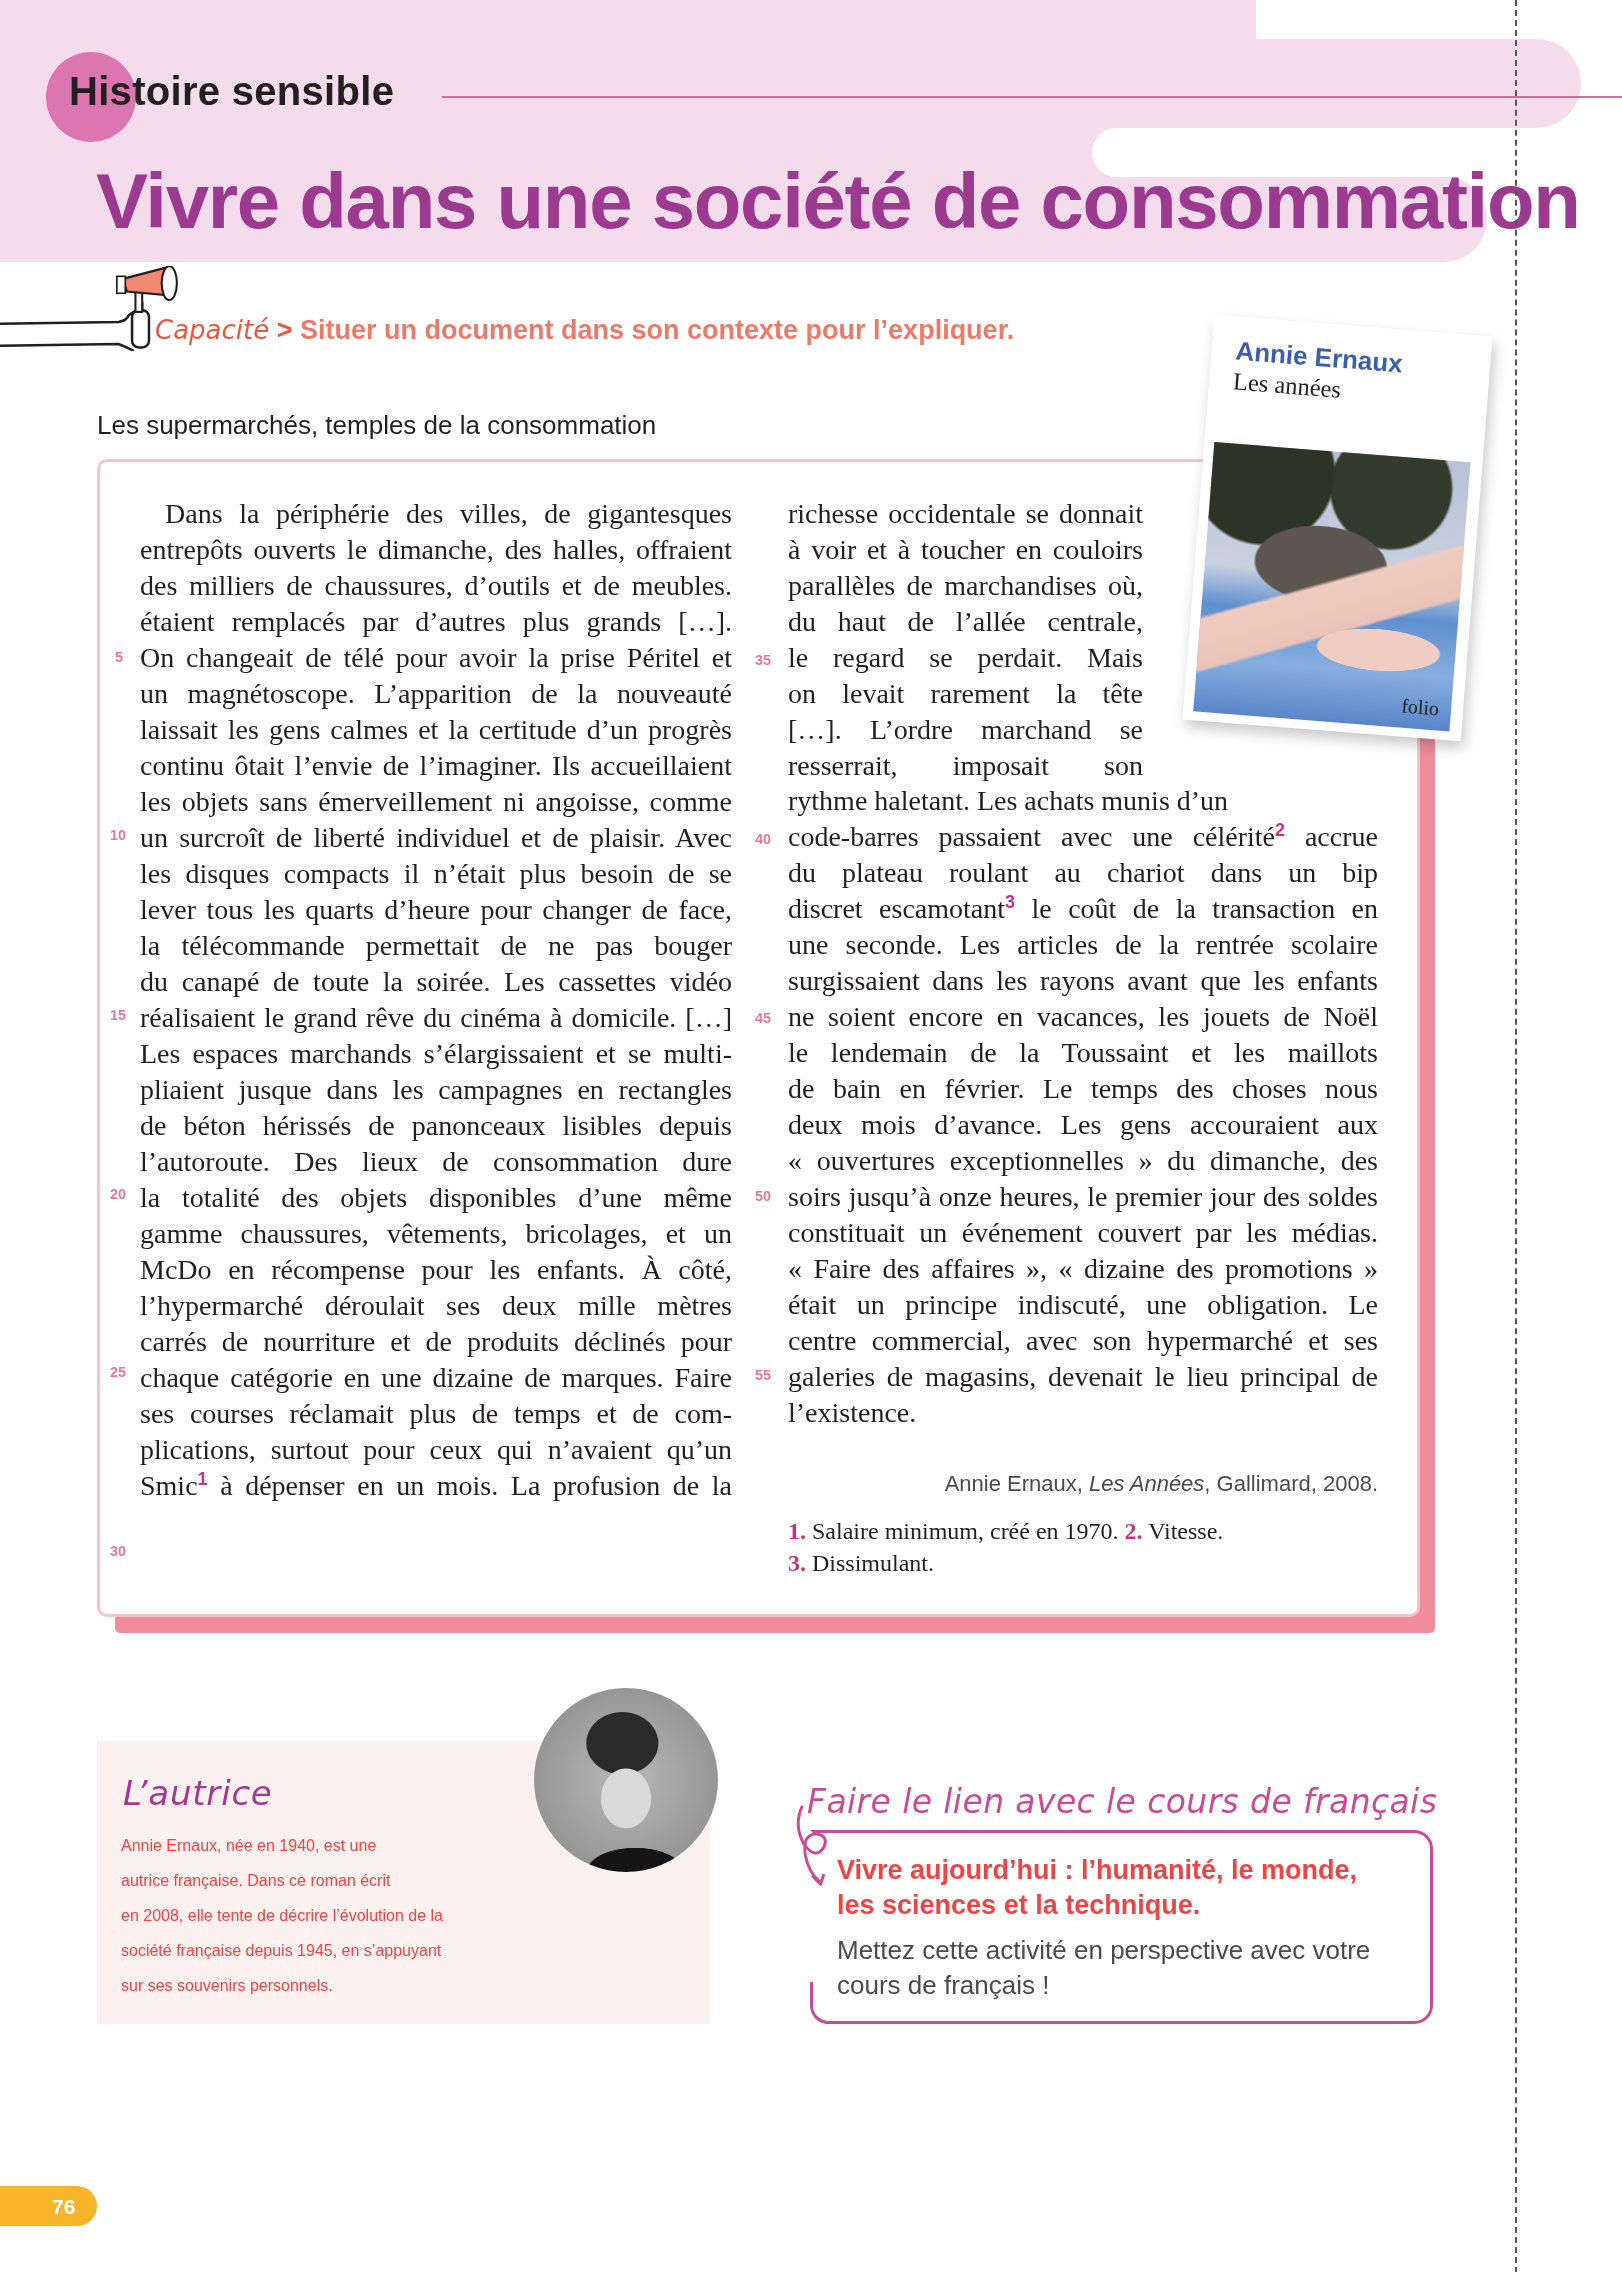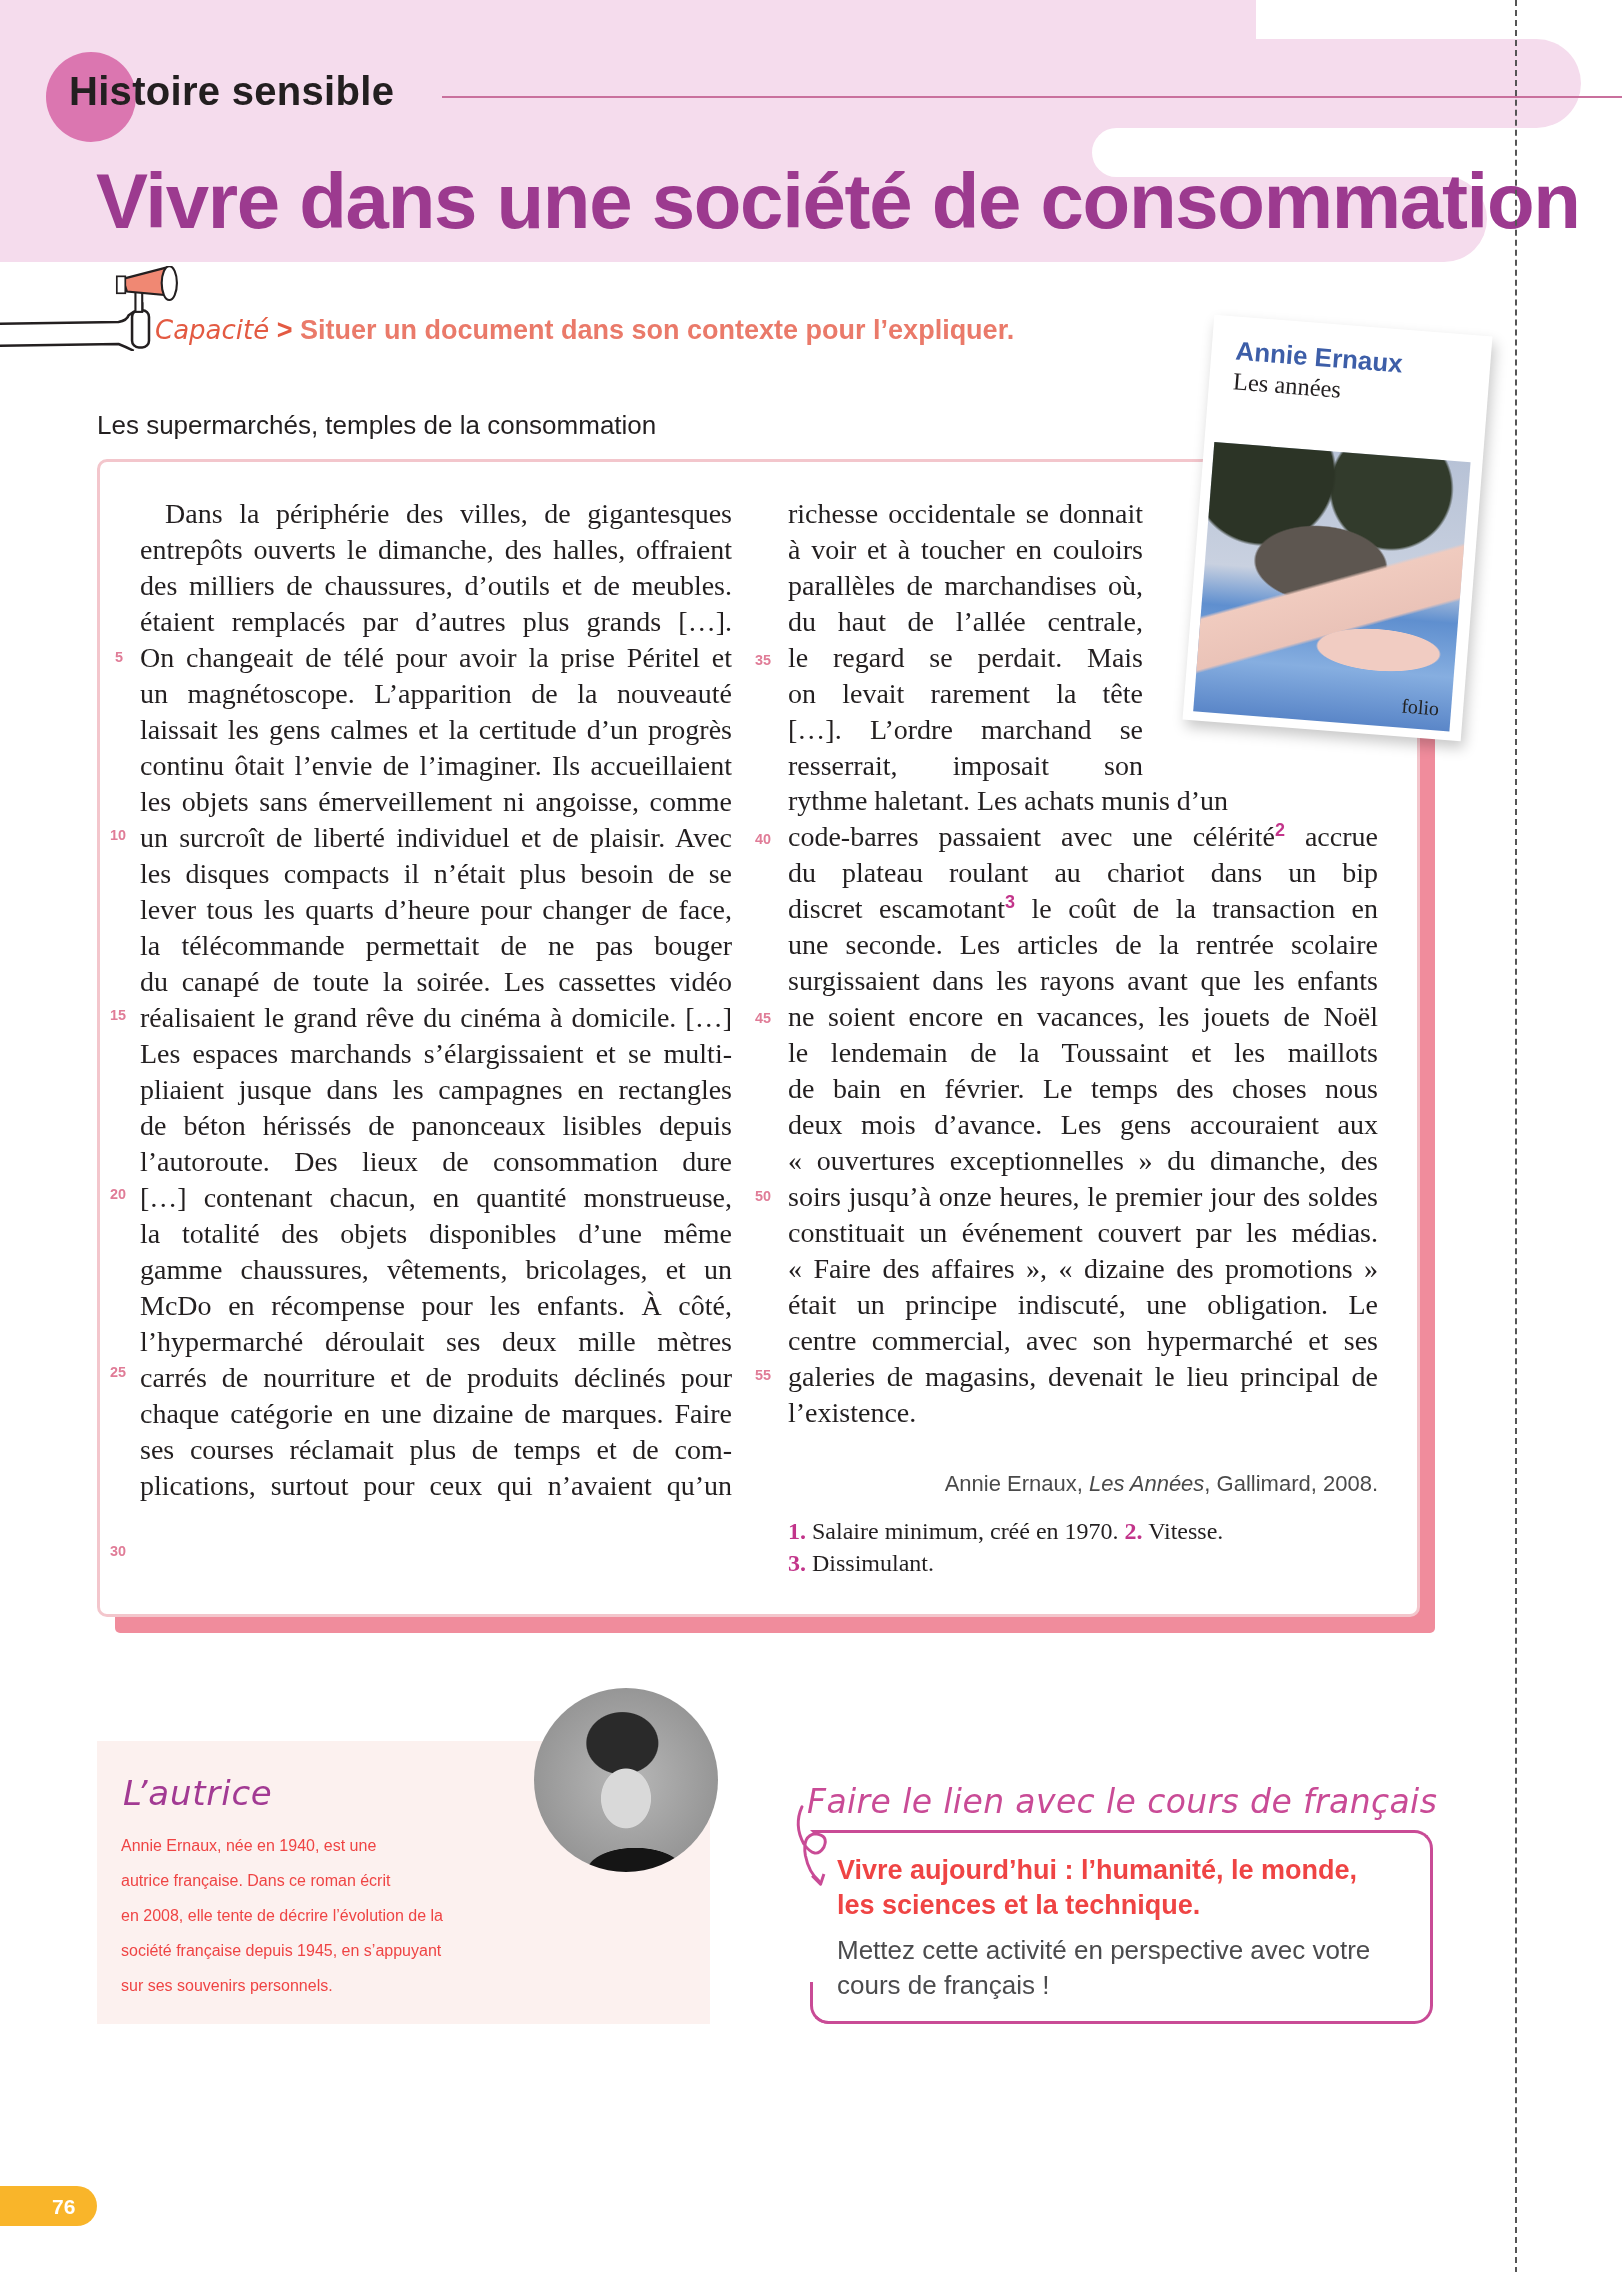--- a/index.html
+++ b/index.html
@@ -142,29 +142,29 @@
   <span class="line">un surcroît de liberté individuel et de plaisir. Avec</span>
   <span class="line">les disques compacts il n’était plus besoin de se</span>
   <span class="line">lever tous les quarts d’heure pour changer de face,</span>
   <span class="line">la télécommande permettait de ne pas bouger</span>
   <span class="line">du canapé de toute la soirée. Les cassettes vidéo</span>
   <span class="line">réalisaient le grand rêve du cinéma à domicile. […]</span>
   <span class="line">Les espaces marchands s’élargissaient et se multi-</span>
   <span class="line">pliaient jusque dans les campagnes en rectangles</span>
   <span class="line">de béton hérissés de panonceaux lisibles depuis</span>
   <span class="line">l’autoroute. Des lieux de consommation dure</span>
-  <span class="line">[…] contenant chacun, en quantité monstrueuse,</span>
   <span class="line">la totalité des objets disponibles d’une même</span>
   <span class="line">gamme chaussures, vêtements, bricolages, et un</span>
   <span class="line">McDo en récompense pour les enfants. À côté,</span>
   <span class="line">l’hypermarché déroulait ses deux mille mètres</span>
   <span class="line">carrés de nourriture et de produits déclinés pour</span>
   <span class="line">chaque catégorie en une dizaine de marques. Faire</span>
   <span class="line">ses courses réclamait plus de temps et de com-</span>
   <span class="line">plications, surtout pour ceux qui n’avaient qu’un</span>
+  <span class="line"><span>Smic</span><sup class="fn">1</sup><span> à dépenser en un mois. La profusion de la</span></span>
 </div>
 
 <div class="text-col col-right-narrow">
   <span class="line">richesse occidentale se donnait</span>
   <span class="line">à voir et à toucher en couloirs</span>
   <span class="line">parallèles de marchandises où,</span>
   <span class="line">du haut de l’allée centrale,</span>
   <span class="line">le regard se perdait. Mais</span>
   <span class="line">on levait rarement la tête</span>
   <span class="line">[…]. L’ordre marchand se</span>

